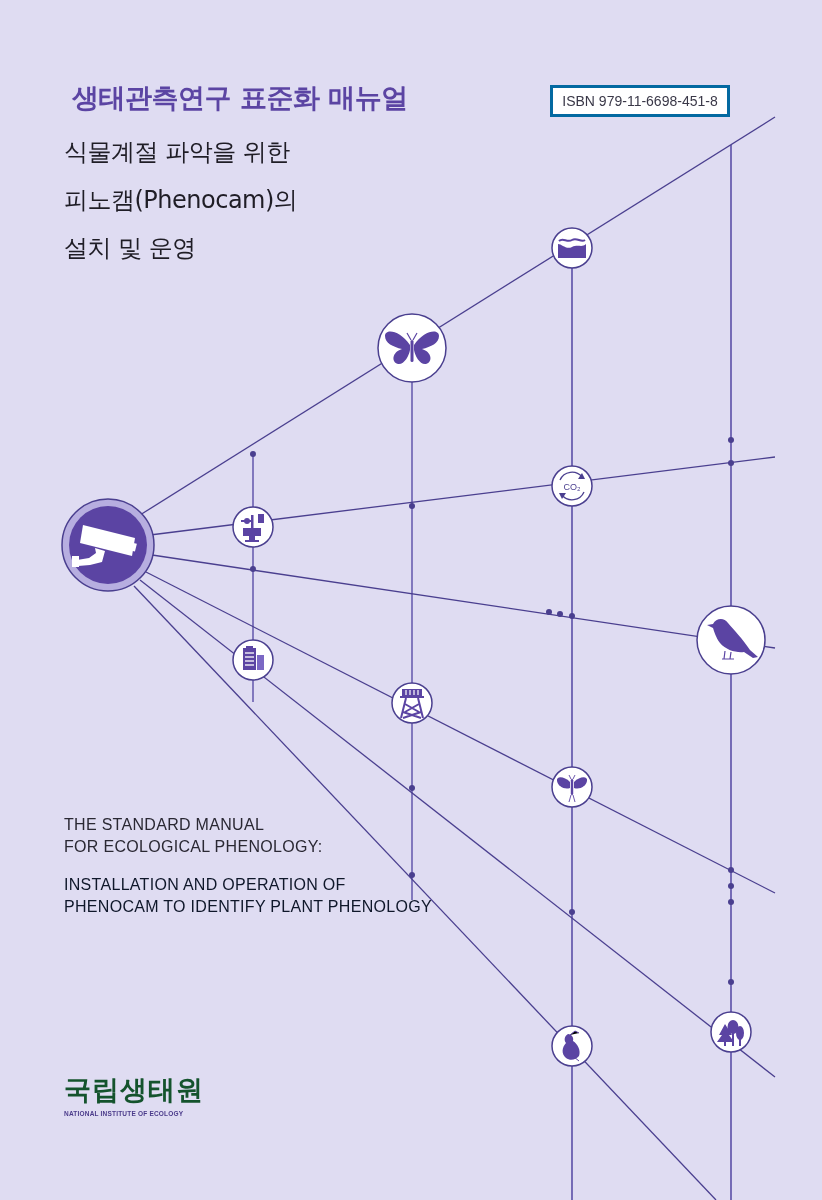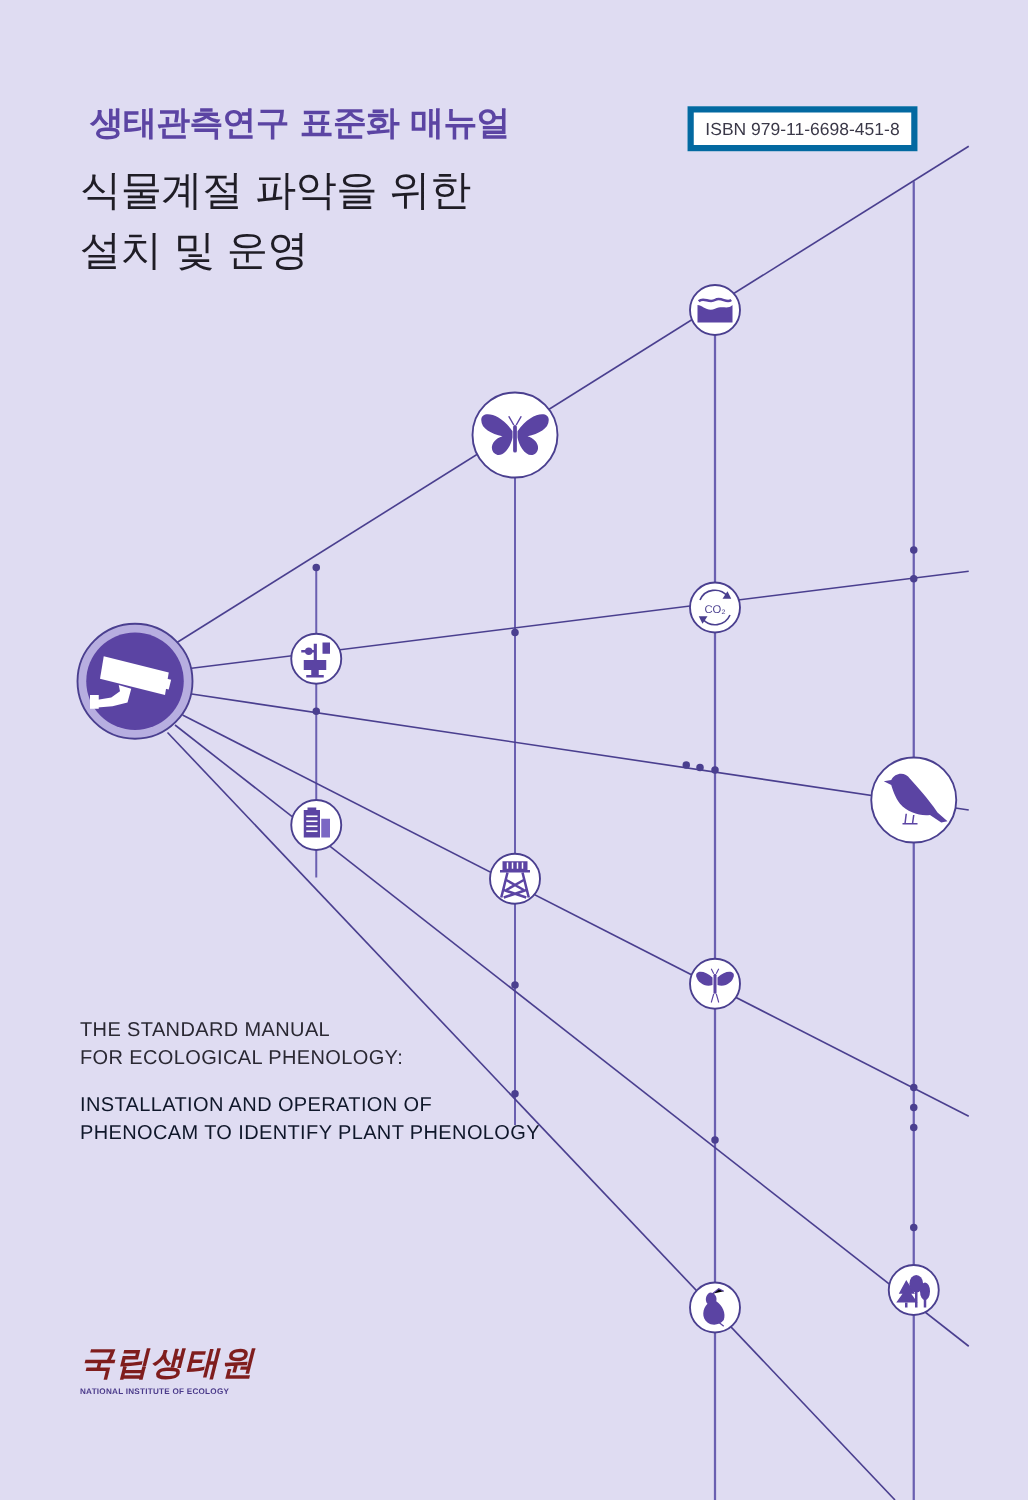--- a/index.html
+++ b/index.html
@@ -10,60 +10,61 @@
     position: relative;
   }
   .cover { position: absolute; inset: 0; }
   .series-title {
     position: absolute; left: 72px; top: 80px;
     font-size: 27px; font-weight: bold; color: #5b44a3;
     letter-spacing: -0.5px;
   }
   .main-title {
     position: absolute; left: 64px; top: 128px;
-    font-size: 33px; line-height: 48px; color: #1f1d26;
+    font-size: 24px; line-height: 48px; color: #1f1d26;
     letter-spacing: -0.5px;
   }
   .main-title div { white-space: nowrap; }
   .isbn {
     position: absolute; left: 550px; top: 85px;
     width: 174px; height: 26px;
-    border: 5px solid #0369a1; background: #ffffff;
+    border: 3px solid #0369a1; background: #ffffff;
     font-family: "Liberation Sans", sans-serif;
     font-size: 14px; color: #3a3848; line-height: 26px; text-align: center;
   }
   .en-block {
     position: absolute; left: 64px; top: 814px;
     font-family: "Liberation Sans", sans-serif;
     font-size: 16px; line-height: 22px; letter-spacing: 0.3px;
   }
   .en-sub { color: #2a2833; }
   .en-main { color: #0f172a; margin-top: 16px; }
   .logo {
     position: absolute; left: 64px; top: 1072px;
   }
   .logo-kr {
-    font-size: 27px; font-weight: bold; color: #7f1d1d; letter-spacing: 1px; font-style: italic;
+    font-size: 27px; font-weight: bold; color: #14532d; letter-spacing: 1px;
   }
   .logo-en {
     font-family: "Liberation Sans", sans-serif;
     font-size: 6.5px; font-weight: bold; color: #4a3a8a; letter-spacing: 0.2px;
     margin-top: 2px;
   }
   svg.network { position: absolute; left: 0; top: 0; }
 </style>
 </head>
 <body>
 
 <div class="cover">
 
   <div class="series-title">생태관측연구 표준화 매뉴얼</div>
 
   <div class="main-title">
     <div>식물계절 파악을 위한</div>
+    <div>피노캠(Phenocam)의</div>
     <div>설치 및 운영</div>
   </div>
 
   <div class="isbn">ISBN 979-11-6698-451-8</div>
 
   <svg class="network" width="822" height="1200" viewBox="0 0 822 1200">
     <g stroke="#4a3f8f" stroke-width="1.3" fill="none">
 
       <line x1="253" y1="454" x2="253" y2="702" stroke="#6a5fb0" stroke-width="1.6"></line>
       <line x1="412" y1="348" x2="412" y2="900" stroke="#6a5fb0" stroke-width="1.6"></line>

